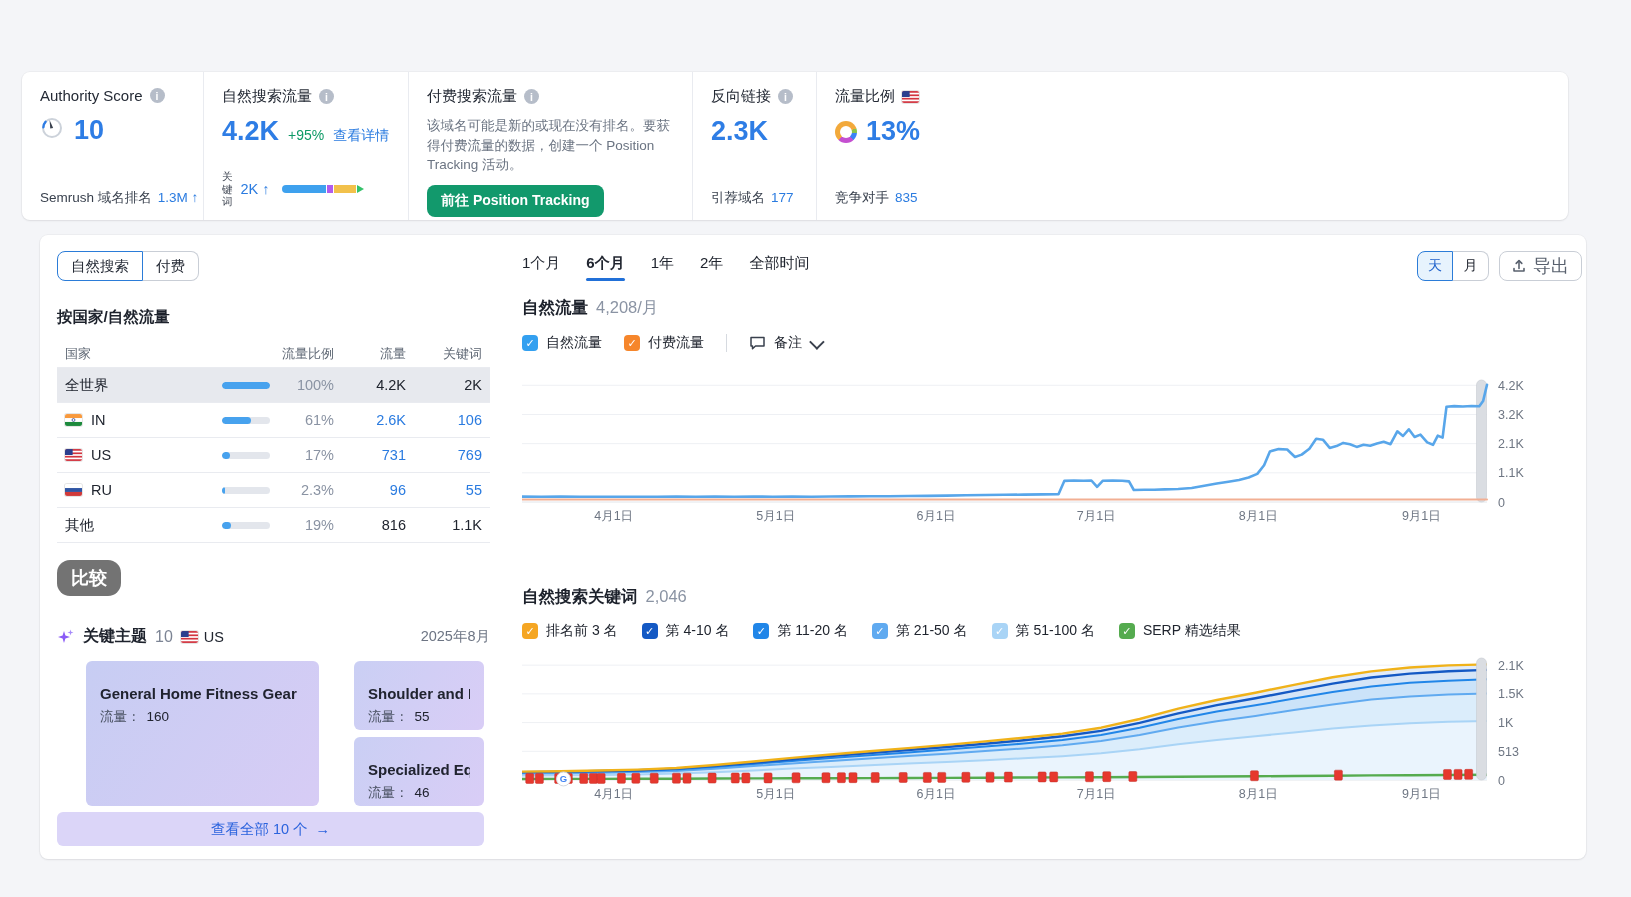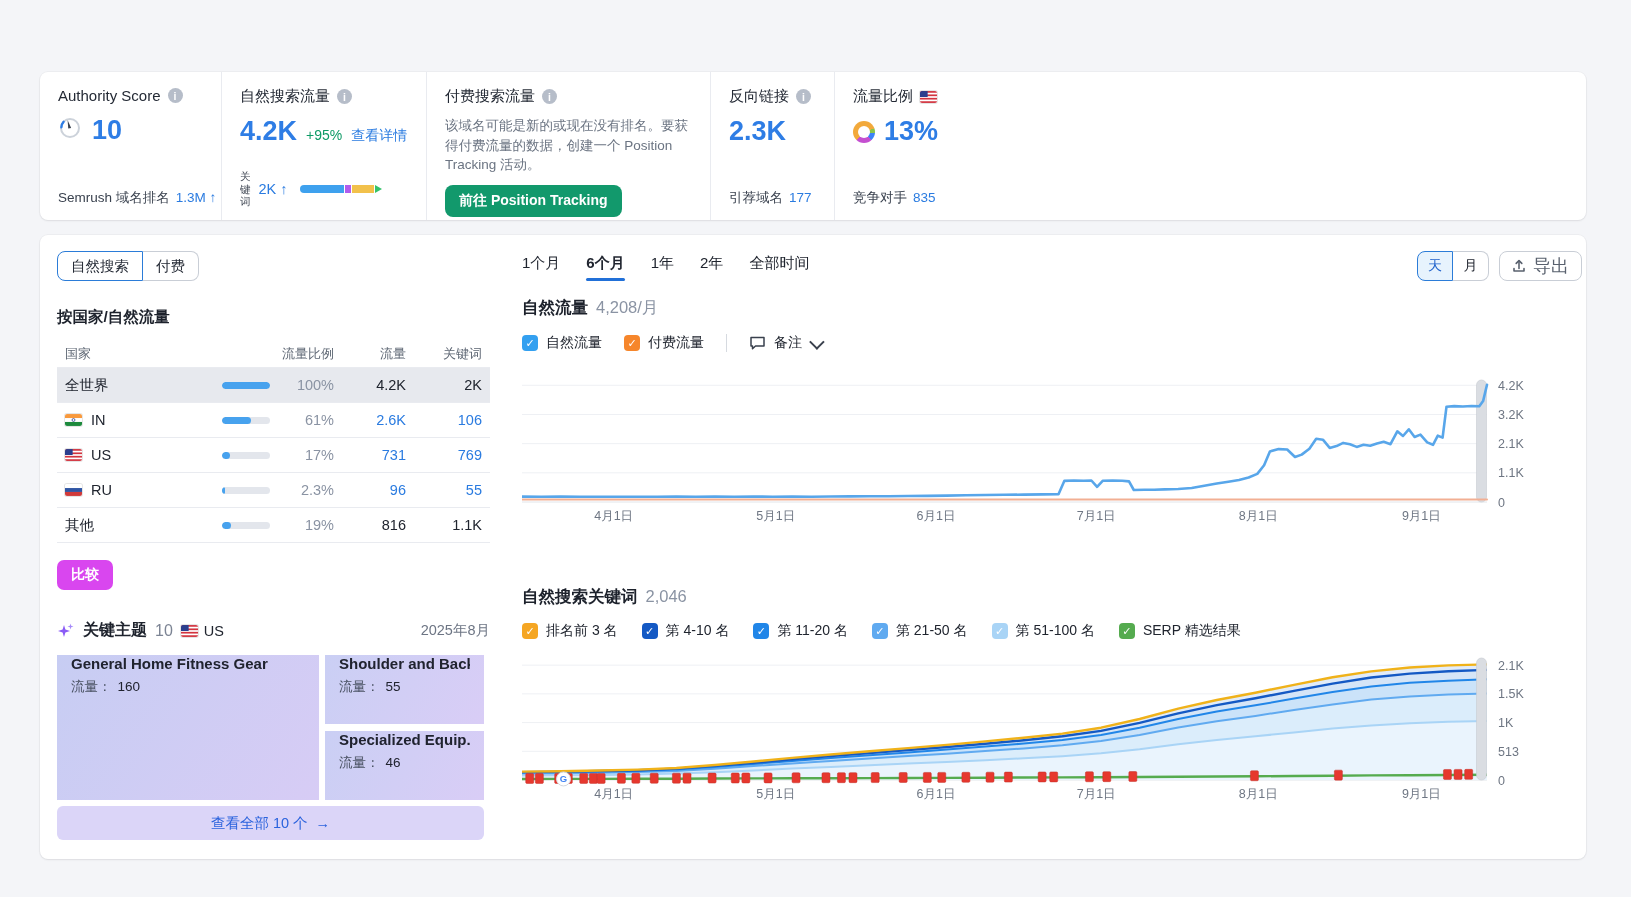--- a/index.html
+++ b/index.html
@@ -4,21 +4,21 @@
 <style>
   html,body{margin:0;padding:0;background:#f4f5f8;font-family:"Liberation Sans","DejaVu Sans",sans-serif;color:#1c212b;}
   .page{position:relative;width:1631px;height:897px;overflow:hidden;background:#f4f5f8;}
   
   .topbar{height:56px;border-bottom:1px solid #e3e6ec;display:flex;align-items:stretch;padding:0 24px;gap:30px;}
   .top-tab{font-size:15.5px;color:#20252f;display:flex;align-items:center;position:relative;cursor:pointer;}
   .top-tab.active{font-weight:700;}
   .top-tab.active::after{content:"";position:absolute;left:0;right:0;bottom:-1px;height:3px;background:#2170d8;border-radius:2px;}
   
   .card{position:absolute;background:#fff;border-radius:8px;box-shadow:0 1px 2px rgba(22,28,40,.08),0 0 0 1px rgba(22,28,40,.03);}
-  .metrics-card{left:40px;top:72px;width:1546px;height:148px;display:flex;}
+  .metrics-card{left:22px;top:72px;width:1546px;height:148px;display:flex;}
   .mcol{position:relative;padding:15px 18px 14px 18px;box-sizing:border-box;}
   .mcol+.mcol{border-left:1px solid #e9ebf0;}
   .mc-title{font-size:15px;color:#242a35;font-weight:500;display:flex;align-items:center;gap:7px;white-space:nowrap;}
   .info-i{width:15px;height:15px;border-radius:50%;background:#b6bdc9;color:#fff;font-size:10.5px;font-weight:700;display:inline-flex;align-items:center;justify-content:center;font-style:normal;}
   .big-val{font-size:27px;font-weight:700;color:#2e7de5;line-height:1;}
   .mc-footer{position:absolute;left:18px;bottom:13px;font-size:13.5px;color:#39414e;white-space:nowrap;display:flex;gap:6px;align-items:baseline;}
   .blue-link{color:#2a7be0;cursor:pointer;text-decoration:none;}
   .green-delta{color:#0d9a66;font-size:14px;font-weight:500;}
   .desc-text{font-size:13.5px;color:#6b7482;line-height:1.45;margin-top:10px;width:252px;}
   .green-btn{display:inline-flex;align-items:center;margin-top:10px;background:#12996c;color:#fff;font-size:14px;font-weight:700;padding:7px 14px;border-radius:8px;cursor:pointer;border:none;}
@@ -50,29 +50,29 @@
   .chead .h-share{grid-column:2/4;text-align:right;}
   .chead .h-right{text-align:right;}
   .crow{border-bottom:1px solid #e9ebf0;font-size:14.5px;color:#20252f;}
   .crow.selected{background:#e7e9ee;}
   .c-name{display:flex;align-items:center;gap:9px;}
   .c-bar{width:48px;height:7px;border-radius:4px;background:#e3e6ec;overflow:hidden;}
   .c-bar i{display:block;height:7px;border-radius:4px;background:#47a2ee;}
   .c-share{text-align:right;color:#8a93a3;}
   .c-num{text-align:right;}
   .c-num.link{color:#2a7be0;cursor:pointer;}
-  .compare-btn{margin-top:17px;display:inline-block;background:#d946ef;color:#fff;font-size:14px;font-weight:700;padding:6px 14px;border-radius:7px;border:none;cursor:pointer;}
+  .compare-btn{margin-top:17px;display:inline-block;background:#737373;color:#fff;font-size:18px;font-weight:700;padding:6px 14px;border-radius:13px;border:none;cursor:pointer;}
   
   .topics-head{margin-top:30px;width:433px;display:flex;align-items:center;gap:8px;font-size:16px;}
   .topics-title{font-weight:700;color:#1d222c;}
   .topics-count{color:#7c8494;}
   .topics-country{font-size:14.5px;color:#20252f;display:flex;align-items:center;gap:6px;}
   .topics-date{margin-left:auto;font-size:14.5px;color:#6d7584;}
   .topic-grid{margin-top:14px;width:433px;display:grid;grid-template-columns:262px 159px;grid-template-rows:69px 69px;gap:7px 6px;}
-  .topic-card{border-radius:0;padding:0 14px;box-sizing:border-box;background:linear-gradient(120deg,#cacff4,#d9cdf6);cursor:pointer;}
+  .topic-card{border-radius:6px;padding:24px 14px;box-sizing:border-box;background:linear-gradient(120deg,#cacff4,#d9cdf6);cursor:pointer;margin-left:29px;}
   .topic-card.large{grid-row:1/3;background:linear-gradient(125deg,#c7cdf3,#d7ccf5);}
   .topic-name{font-size:15px;font-weight:700;color:#20232f;white-space:nowrap;overflow:hidden;}
   .topic-traffic{margin-top:6px;font-size:13.5px;color:#4a5263;}
   .topic-traffic b{color:#20232f;font-weight:400;margin-left:6px;}
   .view-all{margin-top:6px;width:427px;height:34px;border-radius:6px;background:#dbd5f8;display:flex;align-items:center;justify-content:center;gap:8px;font-size:14.5px;color:#2b63dd;cursor:pointer;}
   
   .controls-row{display:flex;align-items:center;height:30px;}
   .range-tabs{display:flex;gap:26px;}
   .range-tab{font-size:15px;color:#20252f;position:relative;cursor:pointer;padding-bottom:6px;}
   .range-tab.active{font-weight:700;}

